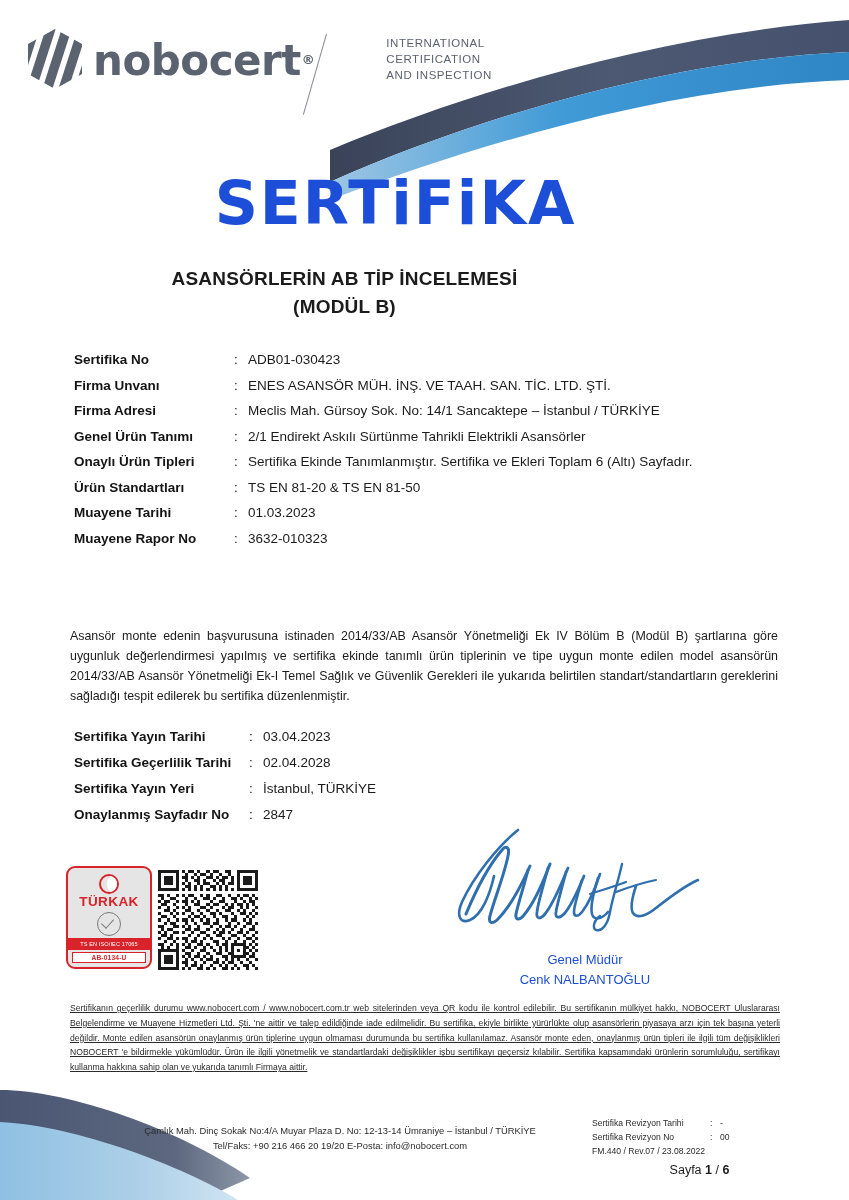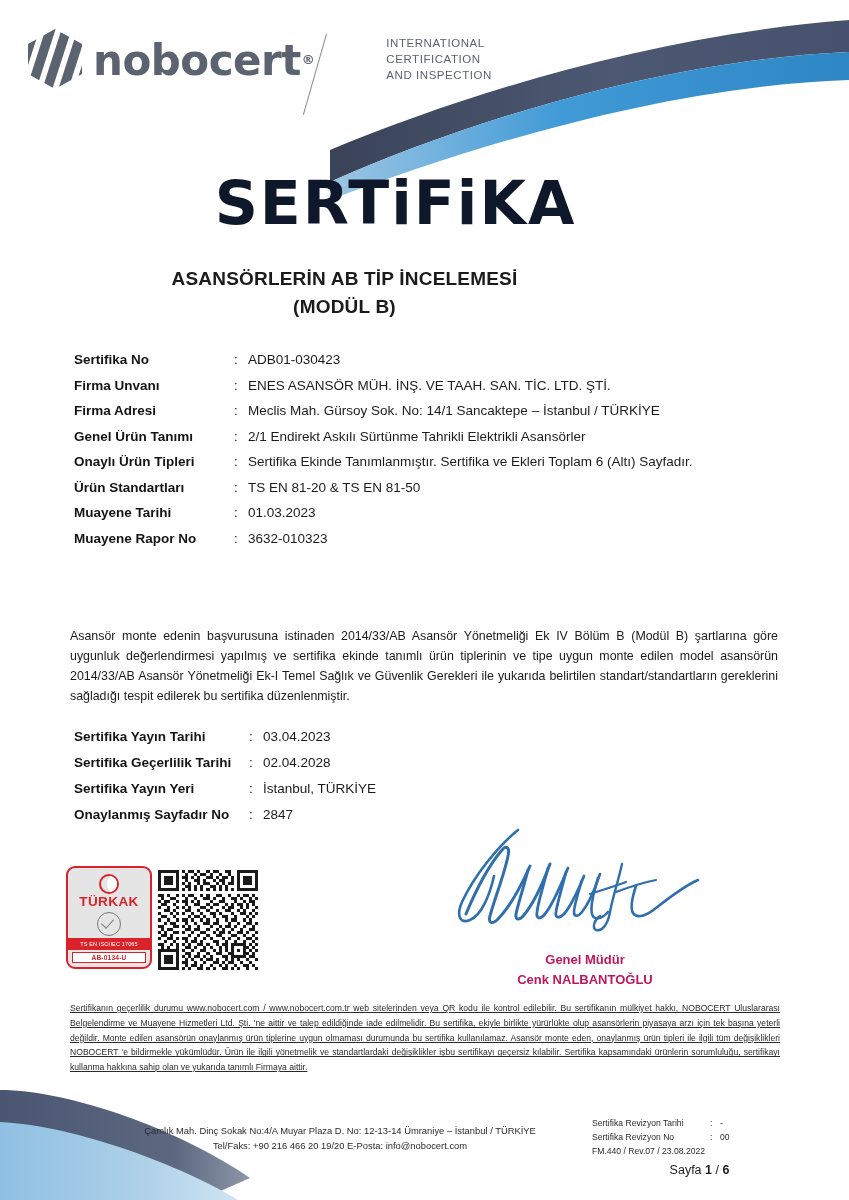--- a/index.html
+++ b/index.html
@@ -54,21 +54,21 @@
   }
 
   
   .cert-title{
     position:absolute;left:0;top:168px;width:791px;
     text-align:center;
     font-family:"DejaVu Sans", sans-serif;
     font-size:60px;
     font-weight:700;
     letter-spacing:2px;
-    color:#0f172a;
+    color:#1d4ed8;
     z-index:4;
   }
   .cert-subtitle{
     position:absolute;left:0;top:265px;width:689px;
     text-align:center;
     font-size:19px;
     font-weight:700;
     color:#1b1b1b;
     letter-spacing:0.2px;
     line-height:1.45;
@@ -147,21 +147,21 @@
     margin-top:2px;padding:1px 0;
     background:#ffffff;
   }
 
   .qr{position:absolute;left:157px;top:870px;width:102px;height:100px;z-index:4;}
 
   
   .signature{position:absolute;left:440px;top:824px;width:290px;z-index:4;}
   .sig-caption{
     text-align:center;margin-top:2px;
-    font-size:13px;font-weight:700;color:#be185d;line-height:1.5;
+    font-size:13px;font-weight:400;color:#1d4ed8;line-height:1.5;
   }
 
   
   .fineprint{
     position:absolute;left:70px;top:1001px;width:710px;
     font-size:8.6px;line-height:1.72;color:#2a2a2a;
     text-align:justify;z-index:4;text-decoration:underline;
   }
 
   

